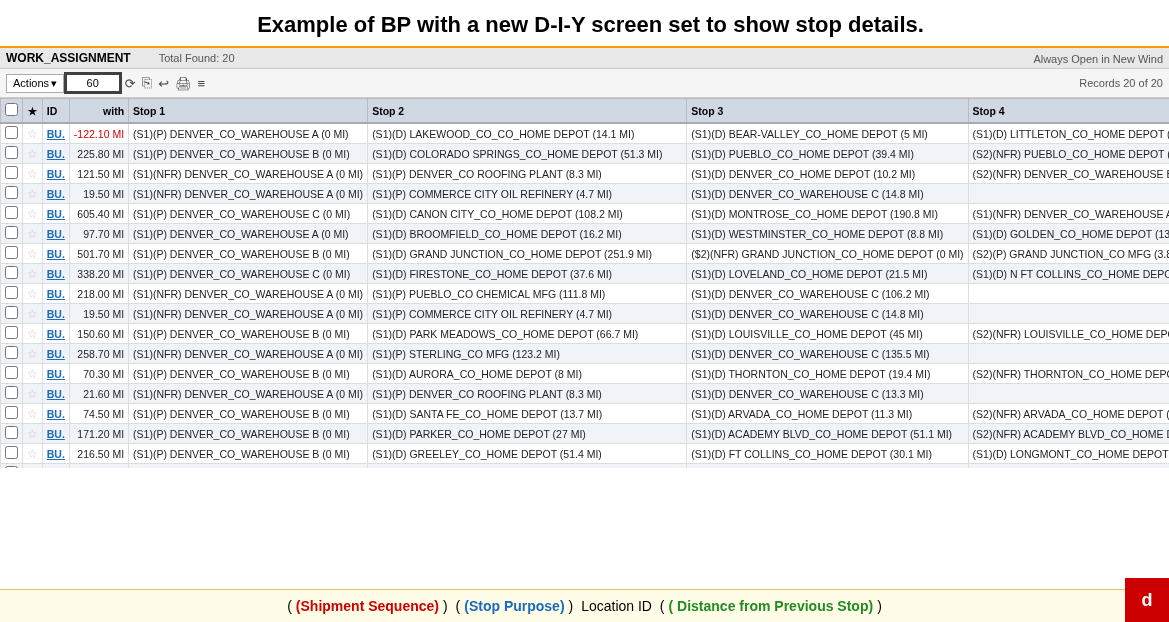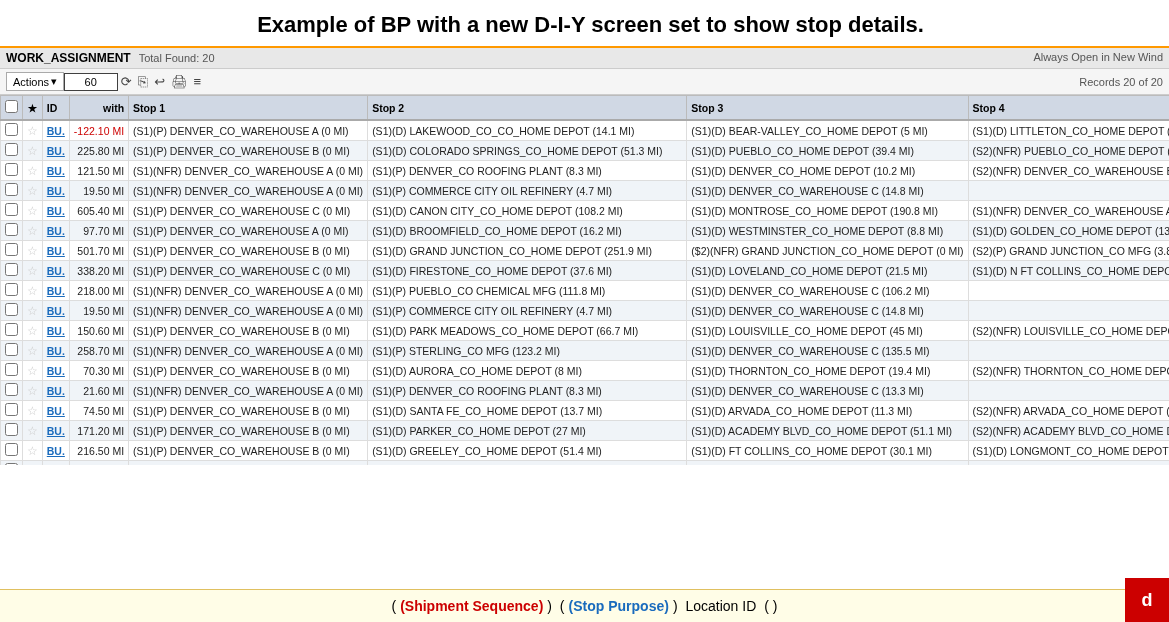--- a/index.html
+++ b/index.html
@@ -8,41 +8,41 @@
     .header-title {
       text-align: center;
       font-size: 22px;
       font-weight: bold;
       padding: 12px 0 8px 12px;
       color: #000;
     }
 
     .toolbar {
       display: flex;
-      align-items: flex-start;
+      align-items: flex-end;
       justify-content: space-between;
       background: #e8e8e8;
       border-top: 2px solid #f90;
       padding: 3px 6px;
       border-bottom: 1px solid #ccc;
     }
     .toolbar-left {
       display: flex;
       align-items: center;
       gap: 4px;
     }
     .work-assignment-label {
       font-weight: bold;
       font-size: 12px;
       color: #000;
     }
     .total-found {
       font-size: 11px;
       color: #555;
-      margin-left: 4px;
+      margin-left: 24px;
     }
     .toolbar-right {
       font-size: 11px;
       color: #555;
     }
 
     .actions-bar {
       display: flex;
       align-items: center;
       padding: 3px 6px;
@@ -54,21 +54,21 @@
       background: #fff;
       border: 1px solid #aaa;
       padding: 2px 6px;
       font-size: 11px;
       cursor: pointer;
       display: flex;
       align-items: center;
       gap: 2px;
     }
     .count-box {
-      border: 1px solid #404040;
+      border: 3px solid #404040;
       background: #fff;
       padding: 2px 20px;
       font-size: 11px;
       min-width: 28px;
       text-align: center;
     }
     .icon-btn {
       background: none;
       border: none;
       cursor: pointer;
@@ -410,16 +410,17 @@
 
 <div class="legend-bar">
   <span class="normal">(</span>
     <span class="red-bold">(Shipment Sequence)</span>
     <span class="normal">)</span>
   <span class="normal">&nbsp;(</span>
     <span class="blue-bold">(Stop Purpose)</span>
     <span class="normal">)&nbsp;</span>
   <span class="normal">Location ID</span>
   <span class="normal">&nbsp;(</span>
+    <span class="green-bold">( Distance from Previous Stop)</span>
     <span class="normal">)</span>
 </div>
 
 <div class="logo-box">d</div>
 
 </body></html>

